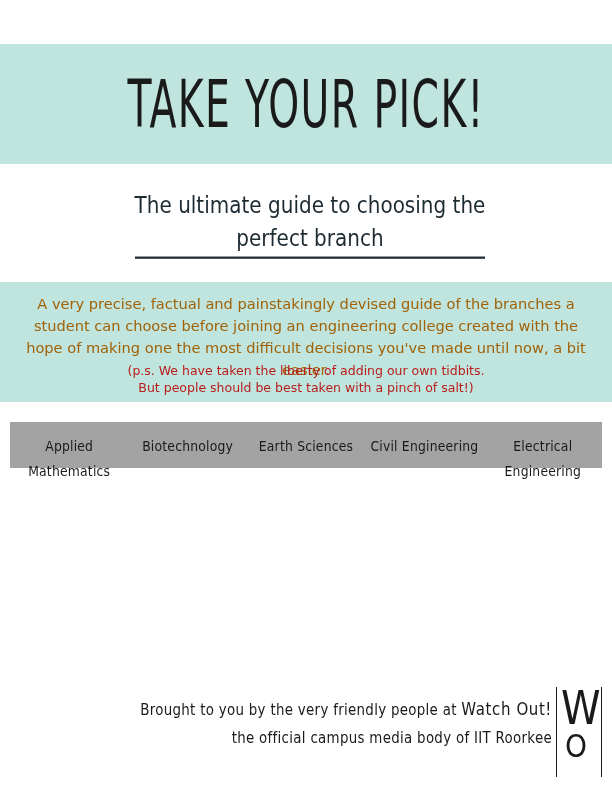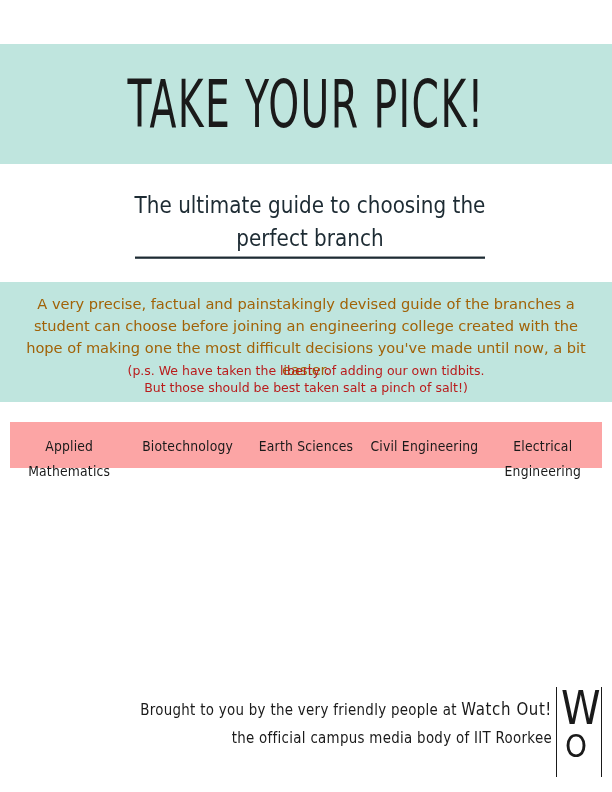--- a/index.html
+++ b/index.html
@@ -99,21 +99,21 @@
     line-height: 17px;
     color: #b91c1c;
   }
 
   
   .branch-table {
     position: absolute;
     left: 10px;
     top: 422px;
     width: 592px;
-    background: #fca5a5;
+    background: #a3a3a3;
     display: flex;
     flex-direction: column;
   }
   .branch-row {
     display: flex;
     width: 100%;
   }
   .branch-cell {
     flex: 1 1 0;
     text-align: center;
@@ -208,21 +208,21 @@
     <div class="subtitle">
       <span>The ultimate guide to choosing the</span>
       <span class="l2">perfect branch</span>
     </div>
   </div>
 
   <div class="desc-band">
     <div class="desc-main">A very precise, factual and painstakingly devised guide of the branches a student can choose before joining an engineering college created with the hope of making one the most difficult decisions you've made until now, a bit easier.</div>
     <div class="desc-note">
       <div>(p.s. We have taken the liberty of adding our own tidbits.</div>
-      <div>But those should be best taken salt a pinch of salt!)</div>
+      <div>But people should be best taken with a pinch of salt!)</div>
     </div>
   </div>
 
   <div class="branch-table">
     <div class="branch-row row1">
       <div class="branch-cell">Applied Mathematics</div>
       <div class="branch-cell">Biotechnology</div>
       <div class="branch-cell">Earth Sciences</div>
       <div class="branch-cell">Civil Engineering</div>
       <div class="branch-cell">Electrical engineering</div>

